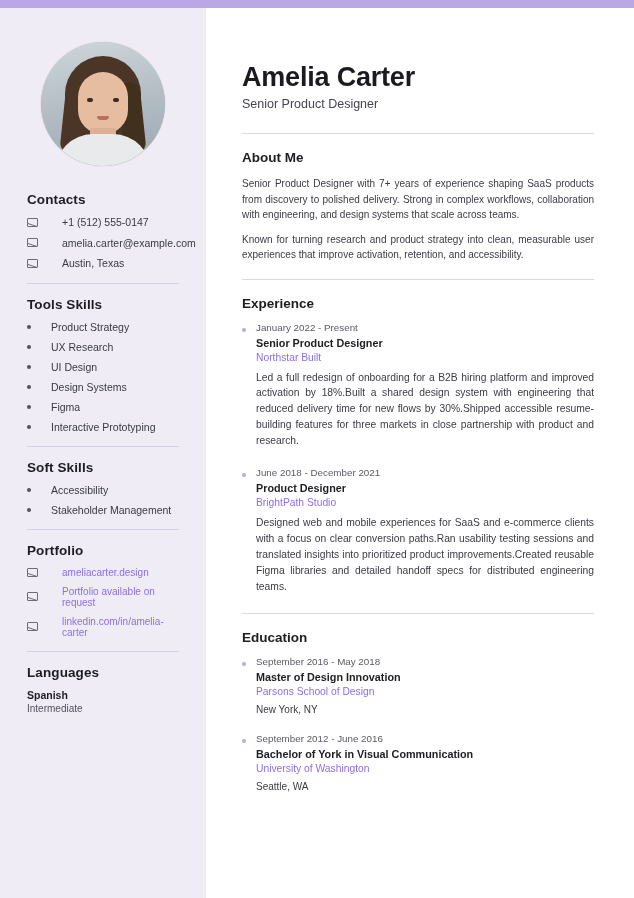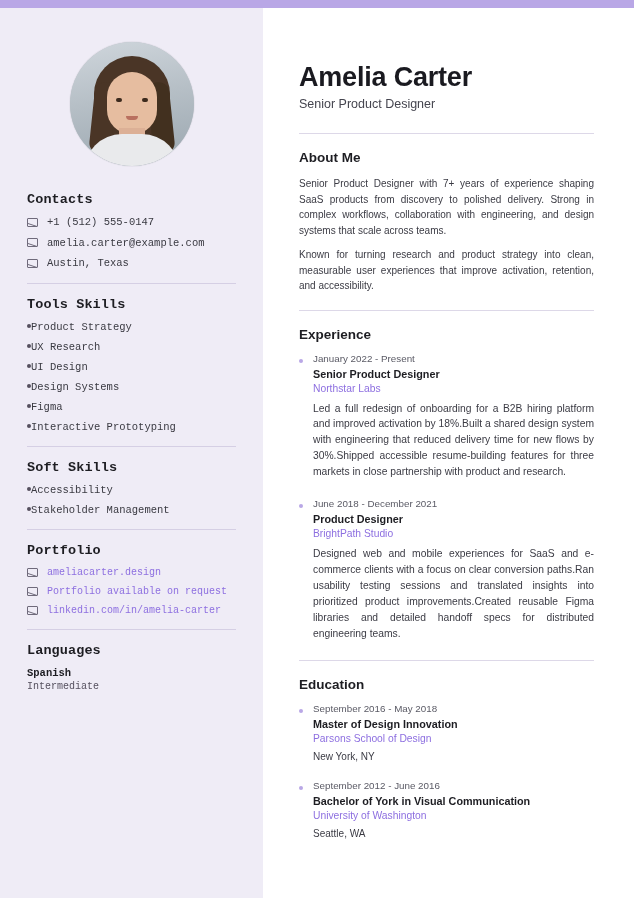--- a/index.html
+++ b/index.html
@@ -28,25 +28,24 @@
   }
   .body-wrap {
     position: absolute;
     top: 8px; left: 0;
     width: 634px;
     height: 890px;
     display: flex;
   }
   
   .sidebar {
-    width: 263px;
+    width: 206px;
     background: #efecf6;
     box-sizing: border-box;
     padding: 26px 27px 35px 27px;
-    font-family: Liberation Mono, monospace;
   }
   .avatar-wrap {
     display: flex;
     justify-content: center;
     margin-top: 8px;
     margin-bottom: 26px;
   }
   .avatar {
     width: 124px;
     height: 124px;
@@ -148,21 +147,21 @@
     letter-spacing: 0.1px;
   }
   .sb-divider {
     height: 1px;
     background: #d5cfe4;
     margin: 13px 0 13px 0;
   }
   .contact-row {
     display: flex;
     align-items: center;
-    gap: 9px;
+    gap: 24px;
     margin-bottom: 8px;
   }
   .mini-icon {
     width: 11px;
     height: 9px;
     border: 1px solid #6f6a7b;
     border-radius: 1px;
     position: relative;
     flex: none;
     box-sizing: border-box;
@@ -177,21 +176,21 @@
     transform-origin: left top;
   }
   .contact-text {
     font-size: 10.5px;
     color: #3a3a42;
     line-height: 1.2;
   }
   .bullet-row {
     display: flex;
     align-items: baseline;
-    gap: 0;
+    gap: 20px;
     margin-bottom: 8px;
   }
   .dot {
     width: 4px;
     height: 4px;
     border-radius: 50%;
     background: #55505e;
     flex: none;
     position: relative;
     top: -2px;
@@ -426,21 +425,21 @@
       <div class="main-divider"></div>
 
       <section>
         <div class="sec-title">Experience</div>
 
         <div class="entry">
           <span class="entry-dot"></span>
           <div class="entry-body">
             <div class="entry-date">January 2022 - Present</div>
             <div class="entry-title">Senior Product Designer</div>
-            <div class="entry-org">Northstar Labs</div>
+            <div class="entry-org">Northstar Built</div>
             <div class="entry-desc">Led a full redesign of onboarding for a B2B hiring platform and improved activation by 18%.Built a shared design system with engineering that reduced delivery time for new flows by 30%.Shipped accessible resume-building features for three markets in close partnership with product and research.</div>
           </div>
         </div>
 
         <div class="entry">
           <span class="entry-dot"></span>
           <div class="entry-body">
             <div class="entry-date">June 2018 - December 2021</div>
             <div class="entry-title">Product Designer</div>
             <div class="entry-org">BrightPath Studio</div>

